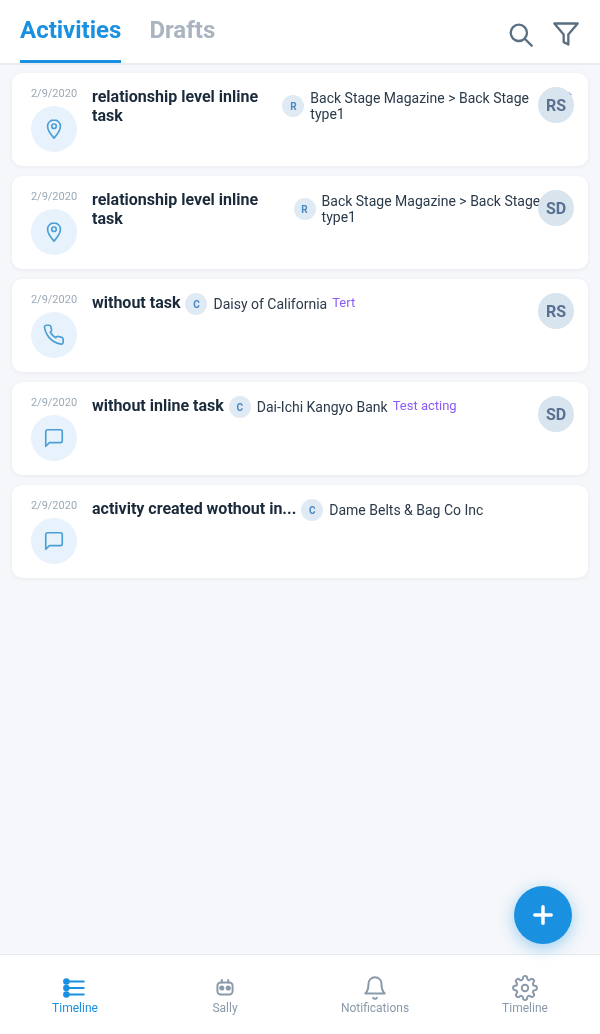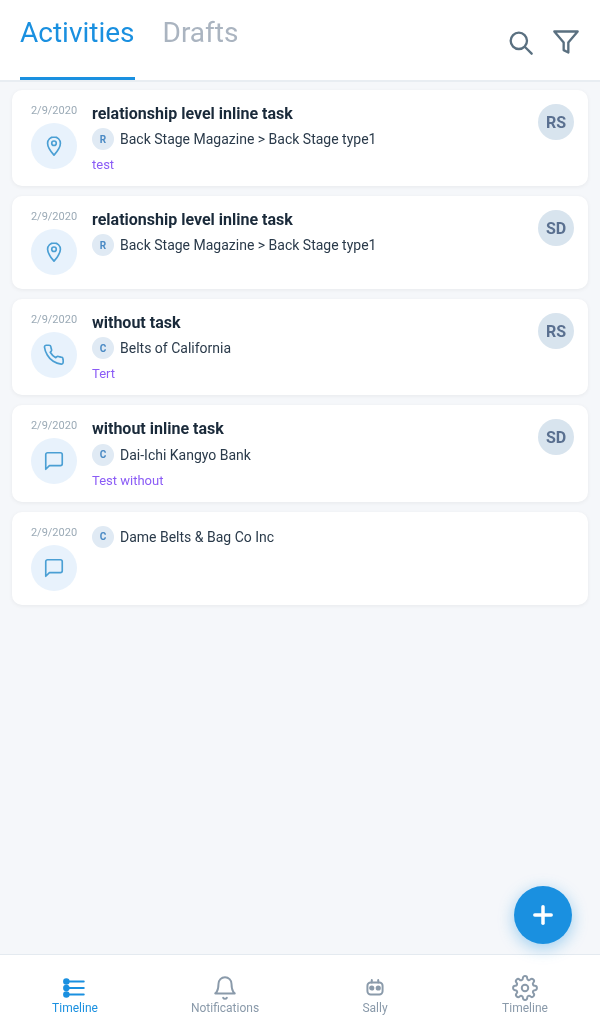--- a/index.html
+++ b/index.html
@@ -21,23 +21,23 @@
       align-items: center;
       border-bottom: 2px solid #e8edf2;
       position: relative;
     }
     .header-tabs {
       display: flex;
       flex: 1;
       gap: 28px;
     }
     .tab {
-      font-size: 28px;
-      font-weight: 400;
-      padding-bottom: 28px;
+      font-size: 24px;
+      font-weight: 700;
+      padding-bottom: 16px;
       cursor: pointer;
       color: #aab4c0;
     }
     .tab.active {
       color: #1a90e0;
       border-bottom: 3px solid #1a90e0;
     }
     .header-icons {
       display: flex;
       gap: 18px;
@@ -103,21 +103,20 @@
       width: 22px;
       height: 22px;
       color: #4a9fd4;
       stroke: #4a9fd4;
       fill: none;
     }
 
     .activity-content {
       flex: 1;
       display: flex;
-      flex-direction: column;
       gap: 5px;
     }
 
     .activity-title {
       font-size: 16px;
       font-weight: 700;
       color: #1a2a3a;
       line-height: 1.2;
     }
 
@@ -304,55 +303,56 @@
       <div class="activity-icon-circle">
         <svg viewBox="0 0 24 24" fill="none" stroke="#4a9fd4" stroke-width="1.8" stroke-linecap="round" stroke-linejoin="round">
       <path d="M22 16.92v3a2 2 0 0 1-2.18 2 19.79 19.79 0 0 1-8.63-3.07A19.5 19.5 0 0 1 4.69 12 19.79 19.79 0 0 1 1.61 3.5 2 2 0 0 1 3.6 1.32h3a2 2 0 0 1 2 1.72c.127.96.361 1.903.7 2.81a2 2 0 0 1-.45 2.11L7.91 9a16 16 0 0 0 6 6l.91-.91a2 2 0 0 1 2.11-.45c.907.339 1.85.573 2.81.7A2 2 0 0 1 21.7 16.92z"></path>
     </svg>
       </div>
     </div>
     <div class="activity-content">
       <div class="activity-title">without task</div>
       <div class="activity-relation">
         <div class="relation-badge">C</div>
-        <span>Belts of California</span>
+        <span>Daisy of California</span>
       </div>
       <div class="activity-note">Tert</div>
     </div>
     <div class="user-avatar">RS</div>
   </div>
     <div class="activity-card">
     <div class="activity-left">
       <span class="activity-date">2/9/2020</span>
       <div class="activity-icon-circle">
         <svg viewBox="0 0 24 24" fill="none" stroke="#4a9fd4" stroke-width="1.8" stroke-linecap="round" stroke-linejoin="round">
       <path d="M21 15a2 2 0 0 1-2 2H7l-4 4V5a2 2 0 0 1 2-2h14a2 2 0 0 1 2 2z"></path>
     </svg>
       </div>
     </div>
     <div class="activity-content">
       <div class="activity-title">without inline task</div>
       <div class="activity-relation">
         <div class="relation-badge">C</div>
         <span>Dai-Ichi Kangyo Bank</span>
       </div>
-      <div class="activity-note">Test without</div>
+      <div class="activity-note">Test acting</div>
     </div>
     <div class="user-avatar">SD</div>
   </div>
     <div class="activity-card">
     <div class="activity-left">
       <span class="activity-date">2/9/2020</span>
       <div class="activity-icon-circle">
         <svg viewBox="0 0 24 24" fill="none" stroke="#4a9fd4" stroke-width="1.8" stroke-linecap="round" stroke-linejoin="round">
       <path d="M21 15a2 2 0 0 1-2 2H7l-4 4V5a2 2 0 0 1 2-2h14a2 2 0 0 1 2 2z"></path>
     </svg>
       </div>
     </div>
     <div class="activity-content">
+      <div class="activity-title">activity created wothout in...</div>
       <div class="activity-relation">
         <div class="relation-badge">C</div>
         <span>Dame Belts &amp; Bag Co Inc</span>
       </div>
 
     </div>
 
   </div>
   </div>
 
@@ -368,44 +368,44 @@
     <svg viewBox="0 0 24 24" fill="none" stroke-width="2" stroke-linecap="round" stroke-linejoin="round">
 
       <line x1="4" y1="6" x2="20" y2="6"></line>
       <line x1="4" y1="12" x2="20" y2="12"></line>
       <line x1="4" y1="18" x2="20" y2="18"></line>
       <circle cx="4" cy="6" r="2" fill="#1a90e0" stroke="#1a90e0"></circle>
       <circle cx="4" cy="12" r="2" fill="#1a90e0" stroke="#1a90e0"></circle>
       <circle cx="4" cy="18" r="2" fill="#1a90e0" stroke="#1a90e0"></circle>
     </svg>
     <span class="nav-label">Timeline</span>
-  </div>
-
-  <div class="nav-item">
-    <svg viewBox="0 0 24 24" fill="none" stroke="#8a9aaa" stroke-width="1.8" stroke-linecap="round" stroke-linejoin="round">
-      <path d="M18 8a6 6 0 0 0-12 0c0 7-3 9-3 9h18s-3-2-3-9"></path>
-      <path d="M13.73 21a2 2 0 0 1-3.46 0"></path>
-    </svg>
-    <span class="nav-label">Notifications</span>
   </div>
 
   <div class="nav-item">
     <svg viewBox="0 0 24 24" fill="none" stroke="#8a9aaa" stroke-width="1.8" stroke-linecap="round" stroke-linejoin="round">
 
       <rect x="5" y="7" width="14" height="11" rx="3"></rect>
       <circle cx="9" cy="12" r="1.5" fill="#8a9aaa"></circle>
       <circle cx="15" cy="12" r="1.5" fill="#8a9aaa"></circle>
       <line x1="9" y1="7" x2="9" y2="5"></line>
       <line x1="15" y1="7" x2="15" y2="5"></line>
       <circle cx="9" cy="4.5" r="0.8" fill="#8a9aaa" stroke="none"></circle>
       <circle cx="15" cy="4.5" r="0.8" fill="#8a9aaa" stroke="none"></circle>
     </svg>
     <span class="nav-label">Sally</span>
   </div>
 
   <div class="nav-item">
     <svg viewBox="0 0 24 24" fill="none" stroke="#8a9aaa" stroke-width="1.8" stroke-linecap="round" stroke-linejoin="round">
+      <path d="M18 8a6 6 0 0 0-12 0c0 7-3 9-3 9h18s-3-2-3-9"></path>
+      <path d="M13.73 21a2 2 0 0 1-3.46 0"></path>
+    </svg>
+    <span class="nav-label">Notifications</span>
+  </div>
+
+  <div class="nav-item">
+    <svg viewBox="0 0 24 24" fill="none" stroke="#8a9aaa" stroke-width="1.8" stroke-linecap="round" stroke-linejoin="round">
       <circle cx="12" cy="12" r="3"></circle>
       <path d="M19.4 15a1.65 1.65 0 0 0 .33 1.82l.06.06a2 2 0 0 1-2.83 2.83l-.06-.06a1.65 1.65 0 0 0-1.82-.33 1.65 1.65 0 0 0-1 1.51V21a2 2 0 0 1-4 0v-.09A1.65 1.65 0 0 0 9 19.4a1.65 1.65 0 0 0-1.82.33l-.06.06a2 2 0 0 1-2.83-2.83l.06-.06A1.65 1.65 0 0 0 4.68 15a1.65 1.65 0 0 0-1.51-1H3a2 2 0 0 1 0-4h.09A1.65 1.65 0 0 0 4.6 9a1.65 1.65 0 0 0-.33-1.82l-.06-.06a2 2 0 0 1 2.83-2.83l.06.06A1.65 1.65 0 0 0 9 4.68a1.65 1.65 0 0 0 1-1.51V3a2 2 0 0 1 4 0v.09a1.65 1.65 0 0 0 1 1.51 1.65 1.65 0 0 0 1.82-.33l.06-.06a2 2 0 0 1 2.83 2.83l-.06.06A1.65 1.65 0 0 0 19.4 9a1.65 1.65 0 0 0 1.51 1H21a2 2 0 0 1 0 4h-.09a1.65 1.65 0 0 0-1.51 1z"></path>
     </svg>
     <span class="nav-label">Timeline</span>
   </div>
 </div>
 
 </body></html>

